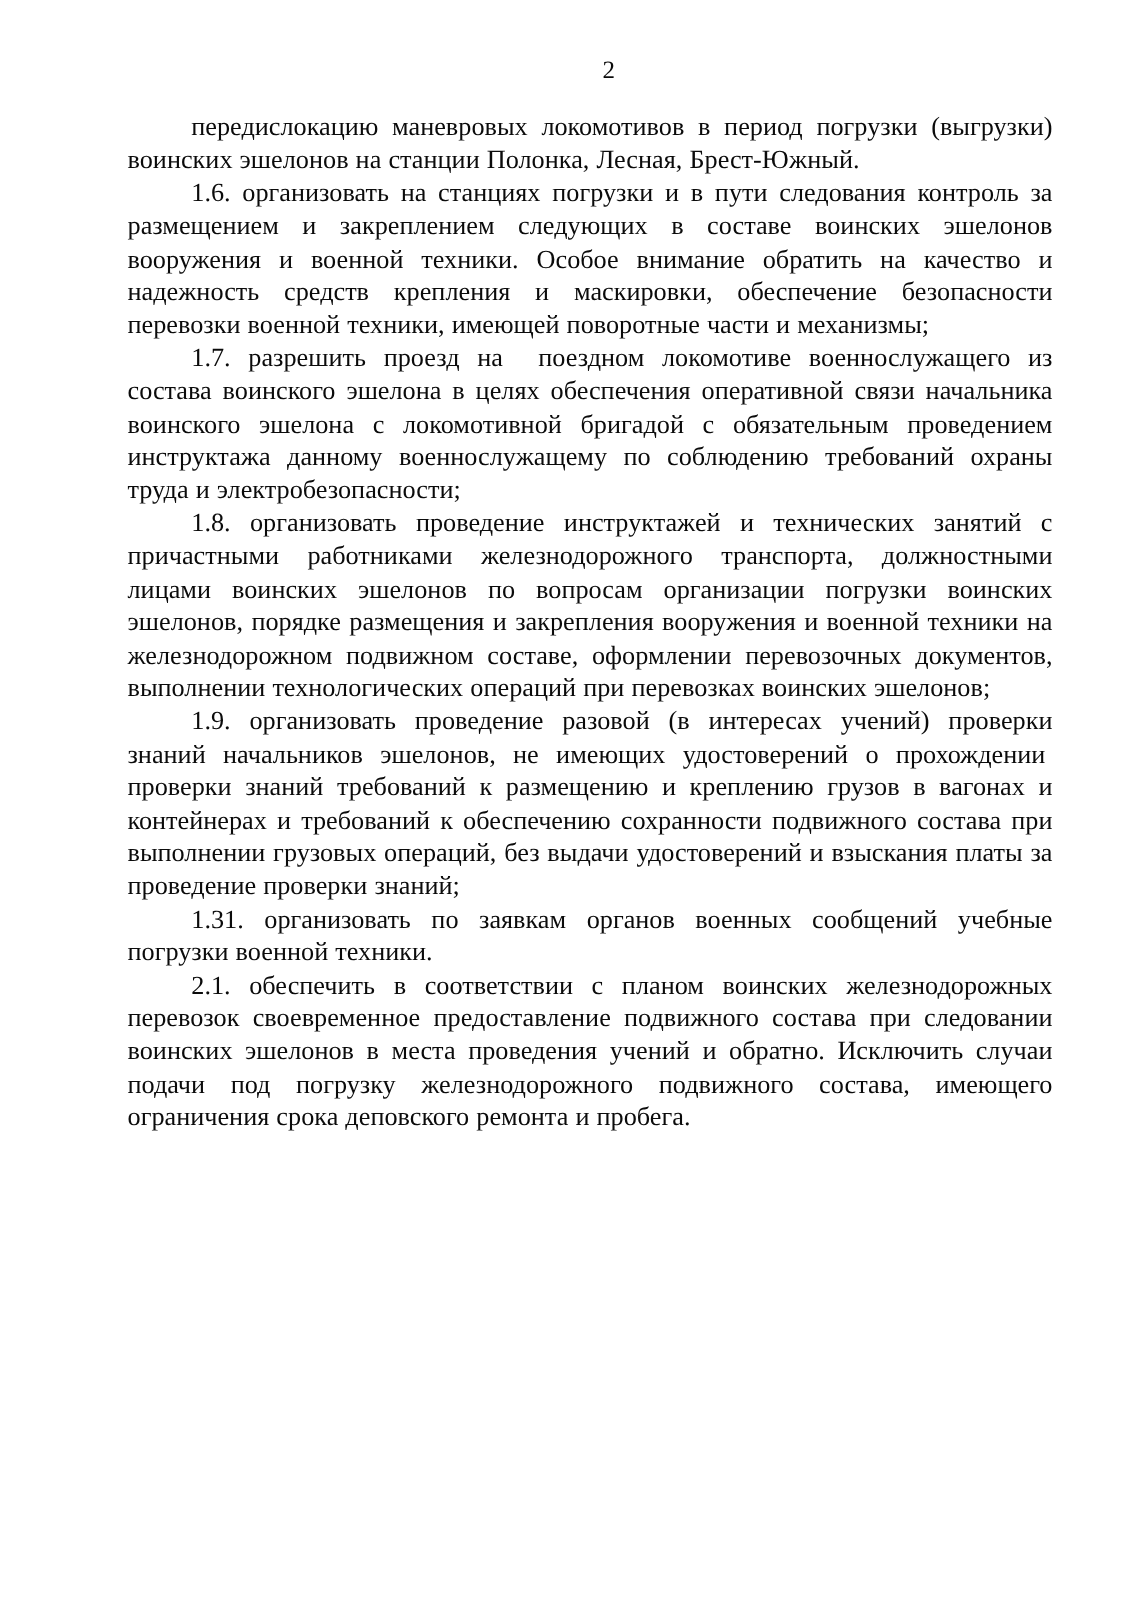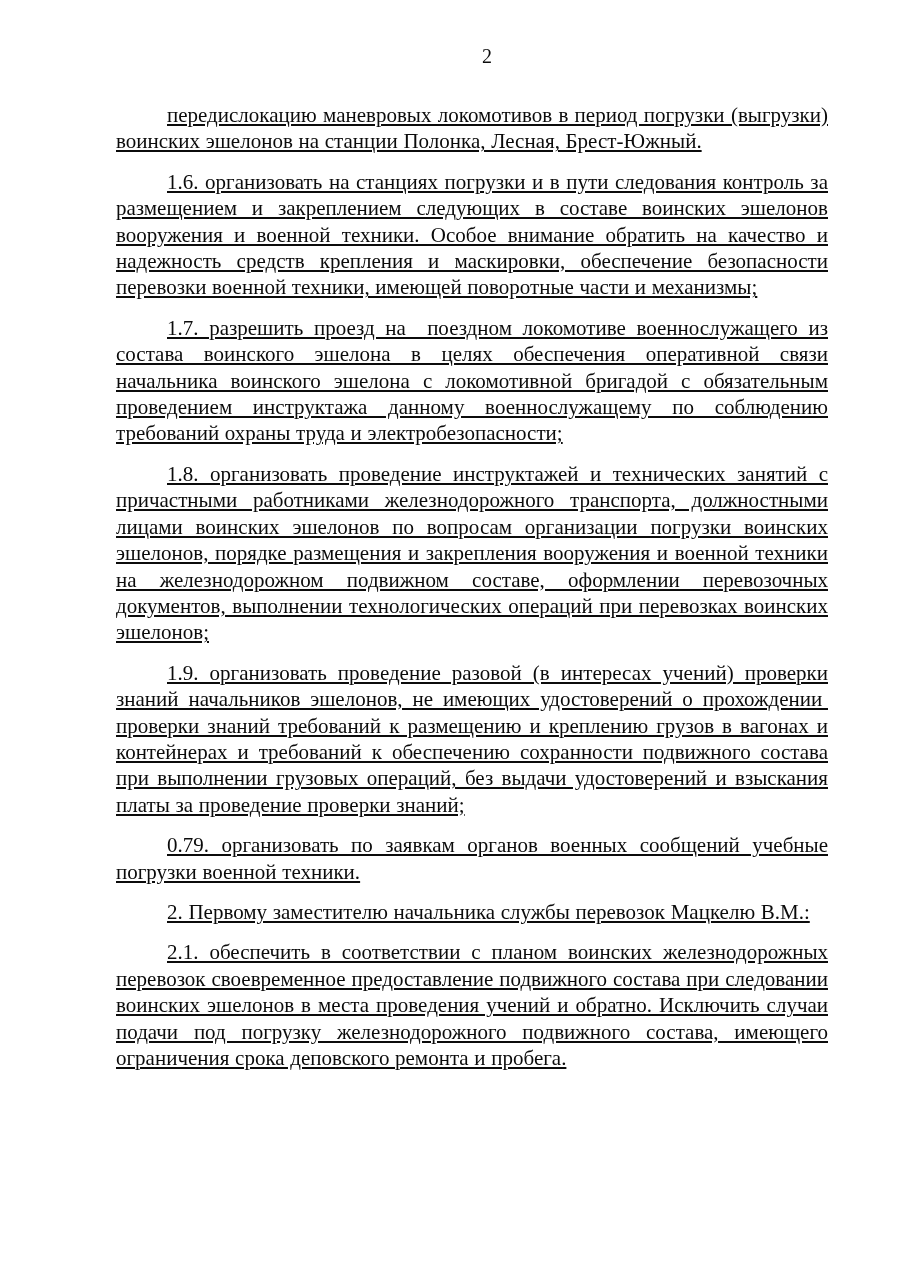--- a/index.html
+++ b/index.html
@@ -36,38 +36,36 @@
     left: 102px;
     top: 88px;
     width: 740px;
     font-size: 21px;
     line-height: 26.4px;
     text-align: justify;
     color: #0b0b0b;
     text-rendering: optimizeLegibility;
   }
   .doc-body p {
-    margin: 14px;
+    margin: 0;
     padding: 0;
     text-indent: 51px;
     word-spacing: 0.02em;
-    text-decoration: underline;
   }
 </style>
 </head>
 <body>
 
 <div class="page">
 
   <div class="page-number">2</div>
 
   <div class="doc-body">
     <p>передислокацию маневровых локомотивов в период погрузки (выгрузки) воинских эшелонов на станции Полонка, Лесная, Брест-Южный.</p>
     <p>1.6. организовать на станциях погрузки и в пути следования контроль за размещением и закреплением следующих в составе воинских эшелонов вооружения и военной техники. Особое внимание обратить на качество и надежность средств крепления и маскировки, обеспечение безопасности перевозки военной техники, имеющей поворотные части и механизмы;</p>
     <p>1.7. разрешить проезд на&nbsp; поездном локомотиве военнослужащего из состава воинского эшелона в целях обеспечения оперативной связи начальника воинского эшелона с локомотивной бригадой с обязательным проведением инструктажа данному военнослужащему по соблюдению требований охраны труда и электробезопасности;</p>
     <p>1.8. организовать проведение инструктажей и технических занятий с причастными работниками железнодорожного транспорта, должностными лицами воинских эшелонов по вопросам организации погрузки воинских эшелонов, порядке размещения и закрепления вооружения и военной техники на железнодорожном подвижном составе, оформлении перевозочных документов, выполнении технологических операций при перевозках воинских эшелонов;</p>
     <p>1.9. организовать проведение разовой (в интересах учений) проверки знаний начальников эшелонов, не имеющих удостоверений о прохождении&nbsp; проверки знаний требований к размещению и креплению грузов в вагонах и контейнерах и требований к обеспечению сохранности подвижного состава при выполнении грузовых операций, без выдачи удостоверений и взыскания платы за проведение проверки знаний;</p>
-    <p>0.79. организовать по заявкам органов военных сообщений учебные погрузки военной техники.</p>
-    <p>2. Первому заместителю начальника службы перевозок Мацкелю В.М.:</p>
+    <p>1.31. организовать по заявкам органов военных сообщений учебные погрузки военной техники.</p>
     <p>2.1. обеспечить в соответствии с планом воинских железнодорожных перевозок своевременное предоставление подвижного состава при следовании воинских эшелонов в места проведения учений и обратно. Исключить случаи подачи под погрузку железнодорожного подвижного состава, имеющего ограничения срока деповского ремонта и пробега.</p>
   </div>
 
 </div>
 
 </body></html>

